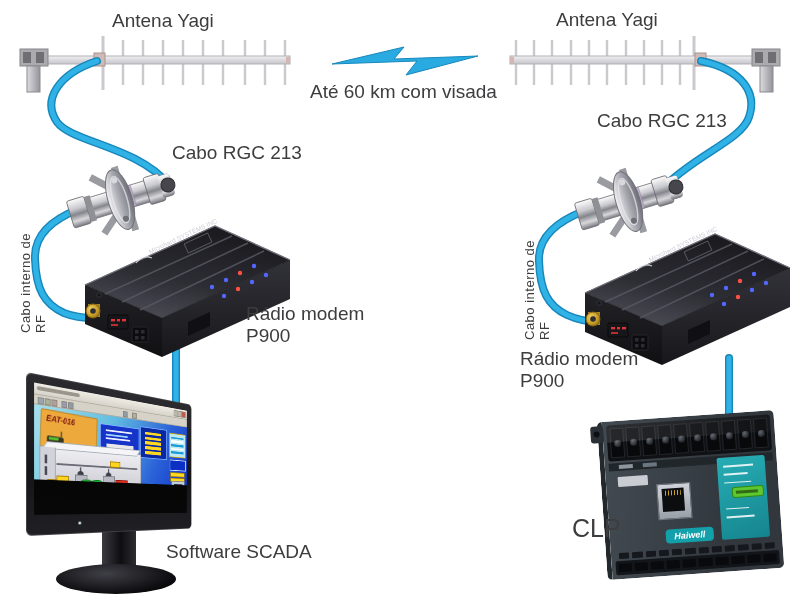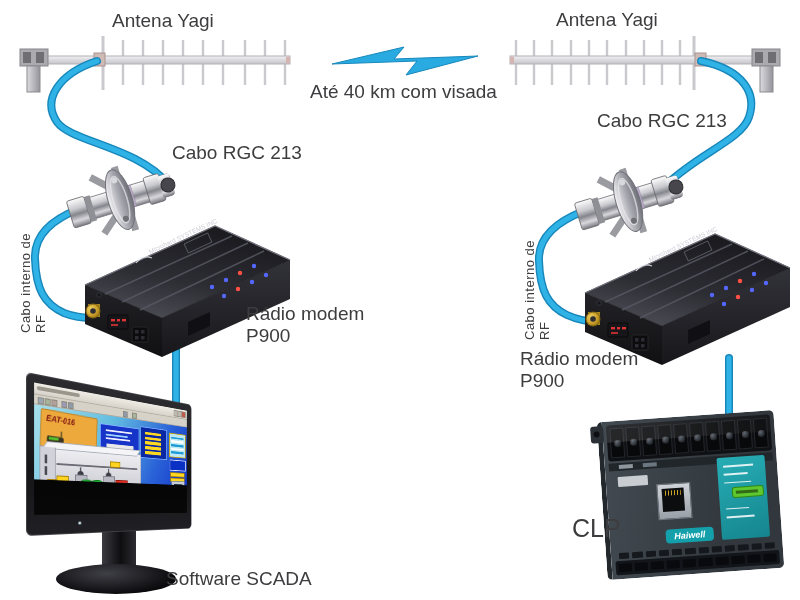--- a/index.html
+++ b/index.html
@@ -491,29 +491,29 @@
         <div class="bcell"></div>
         <div class="bcell"></div>
         <div class="bcell"></div>
     <div class="bcell"></div>
         <div class="bcell"></div>
   </div>
 </div>
 
 <div class="lbl" style="left:112px;top:10px">Antena Yagi</div>
 <div class="lbl" style="left:556px;top:9px">Antena Yagi</div>
-<div class="lbl" style="left:310px;top:81px">Até 40 km com visada</div>
+<div class="lbl" style="left:310px;top:81px">Até 60 km com visada</div>
 <div class="lbl" style="left:172px;top:142px">Cabo RGC 213</div>
 <div class="lbl" style="left:597px;top:110px">Cabo RGC 213</div>
 <div class="vlbl" style="left:18px;top:213px;height:120px">Cabo interno de RF</div>
 <div class="vlbl" style="left:522px;top:220px;height:120px">Cabo interno de RF</div>
 <div class="lbl two" style="left:246px;top:303px">
   <span style="display:block">Rádio modem</span>
   <span style="display:block">P900</span>
 </div>
 <div class="lbl two" style="left:520px;top:348px">
   <span style="display:block">Rádio modem</span>
   <span style="display:block">P900</span>
 </div>
-<div class="lbl" style="left:166px;top:568px">Software SCADA</div>
+<div class="lbl" style="left:166px;top:541px">Software SCADA</div>
 <div class="lbl" id="l-clp" style="left:572px;top:514px">CLP</div>
 
 </div>
 
 </body></html>

